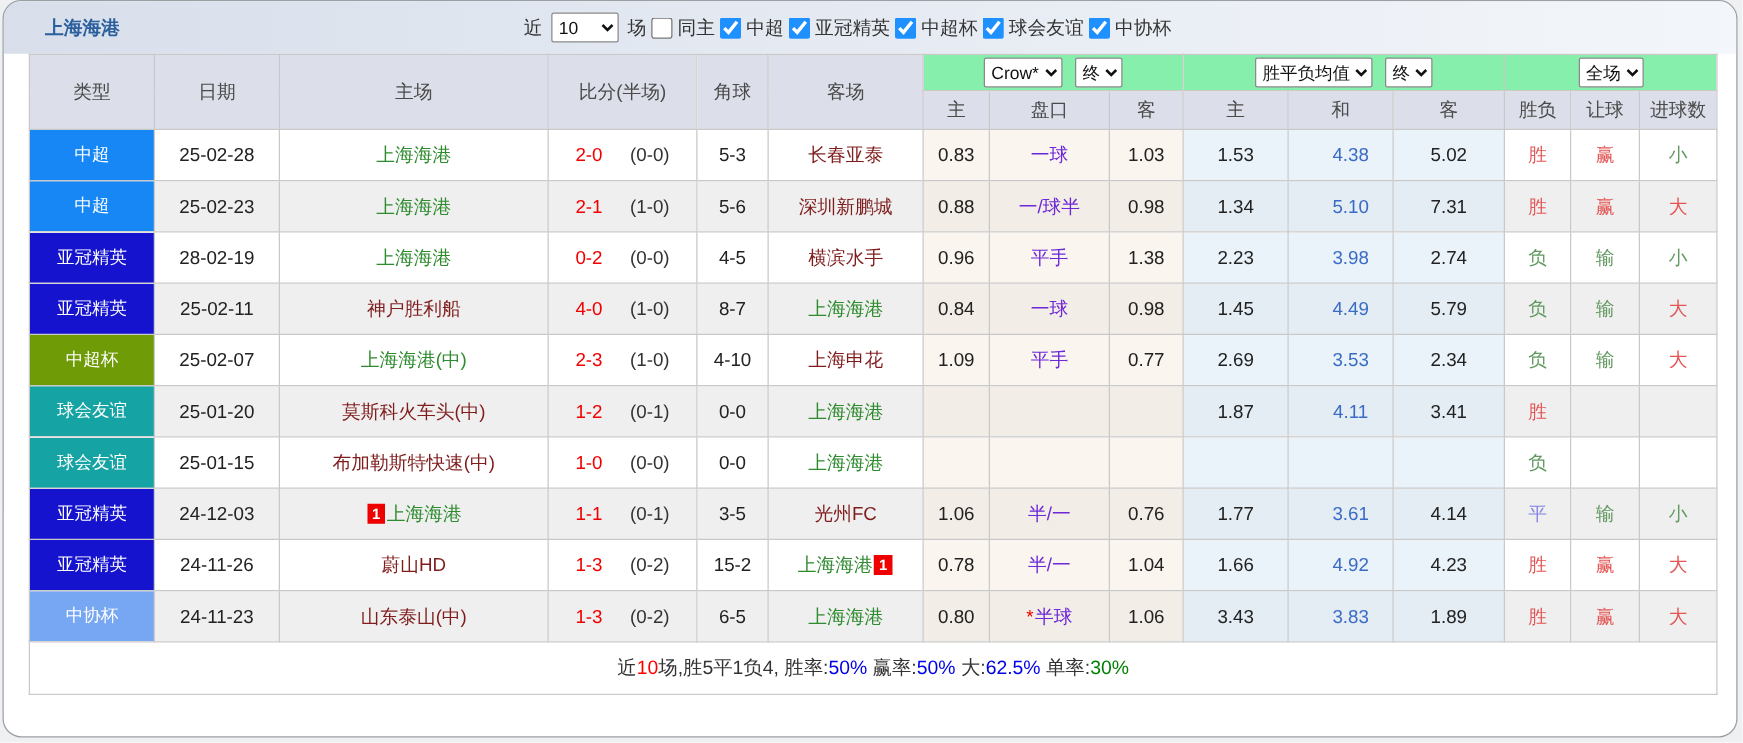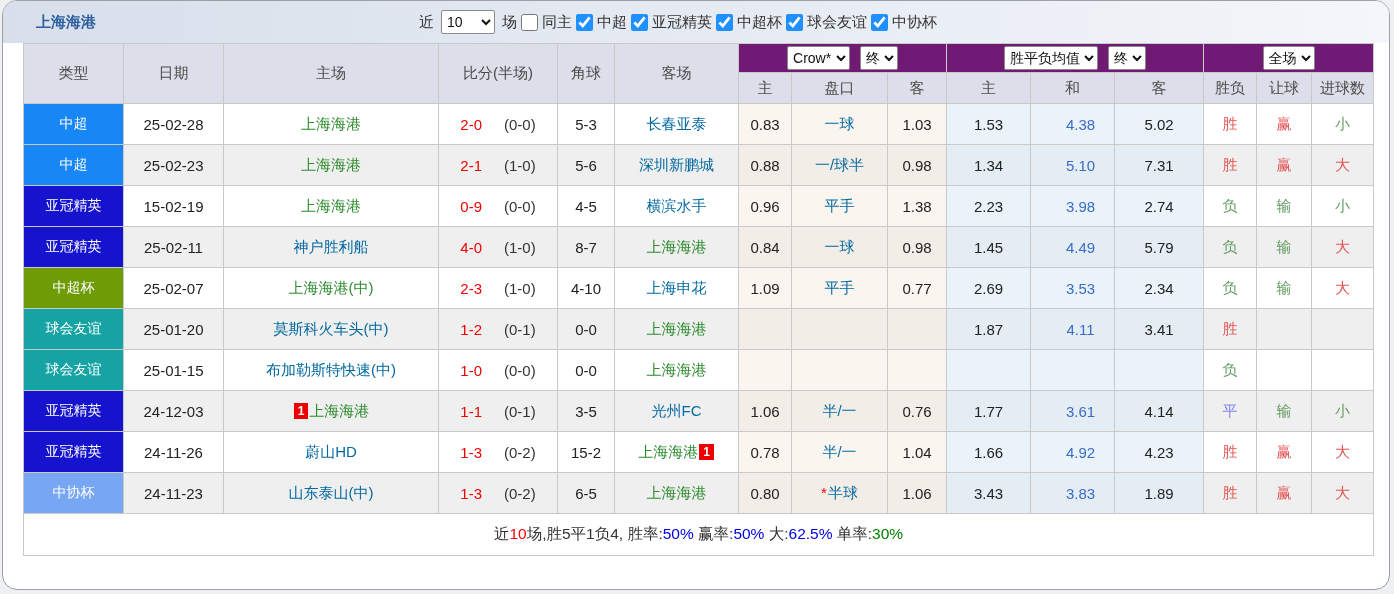--- a/index.html
+++ b/index.html
@@ -44,36 +44,36 @@
   }
   
   table{
     border-collapse:collapse;table-layout:fixed;width:1350px;margin:0 20px;
     font-size:15px;color:#222;
   }
   th,td{border:1px solid #c9c9c9;text-align:center;padding:0;overflow:hidden;white-space:nowrap;}
   thead th{background:#dcdfe9;color:#4a4a4a;font-weight:normal;font-size:15px;}
   tr.h1 th{height:28px;}
   tr.h2 th{height:30px;}
-  .selcell{background:#701a75;}
+  .selcell{background:#86efac;}
   .selcell select{margin:0 5px;}
   tbody td{height:40px;}
   tr.odd td{background:#ffffff;}
   tr.even td{background:#efefef;}
   tr.odd td.bg-odds{background:#faf5ee;}
   tr.even td.bg-odds{background:#f2ede6;}
   tr.odd td.bg-avg{background:#eaf3fa;}
   tr.even td.bg-avg{background:#e4edf4;}
   td.col-type{color:#ffffff;font-size:14px;}
   td.col-date{color:#222;}
-  .team{color:#0369a1;}
+  .team{color:#7f1d1d;}
   .team.green{color:#2e8b2e;}
   .ft{color:#f20000;}
   .ht{color:#333;margin-left:22px;}
-  .handicap span.htext{color:#0369a1;}
+  .handicap span.htext{color:#6d28d9;}
   .star{color:#f20000;margin-right:1px;}
   td.draw{color:#3b6cc5;padding-left:16px;}
   .c-red{color:#e45555;}
   .c-green{color:#61995f;}
   .c-blue{color:#8383e8;}
   .cardbadge{
     display:inline-block;background:#ee0000;color:#fff;font-size:12px;font-weight:bold;
     line-height:16px;padding:0 4px;margin:0 1px;vertical-align:1px;
   }
   
@@ -191,23 +191,23 @@
           <td class="bg-odds">0.98</td>
           <td class="bg-avg">1.34</td>
           <td class="bg-avg draw">5.10</td>
           <td class="bg-avg">7.31</td>
           <td class="col-res"><span class="c-red">胜</span></td>
           <td class="col-res"><span class="c-red">赢</span></td>
           <td class="col-res"><span class="c-red">大</span></td>
         </tr>
         <tr class="odd">
           <td class="col-type" style="background: rgb(21, 19, 206);">亚冠精英</td>
-          <td class="col-date">15-02-19</td>
-          <td class="col-team"><span class="team green">上海海港</span></td>
-          <td class="col-score"><span class="ft">0-9</span><span class="ht">(0-0)</span></td>
+          <td class="col-date">28-02-19</td>
+          <td class="col-team"><span class="team green">上海海港</span></td>
+          <td class="col-score"><span class="ft">0-2</span><span class="ht">(0-0)</span></td>
           <td class="col-corner">4-5</td>
           <td class="col-team"><span class="team">横滨水手</span></td>
           <td class="bg-odds">0.96</td>
           <td class="bg-odds handicap"><span class="htext">平手</span></td>
           <td class="bg-odds">1.38</td>
           <td class="bg-avg">2.23</td>
           <td class="bg-avg draw">3.98</td>
           <td class="bg-avg">2.74</td>
           <td class="col-res"><span class="c-green">负</span></td>
           <td class="col-res"><span class="c-green">输</span></td>

